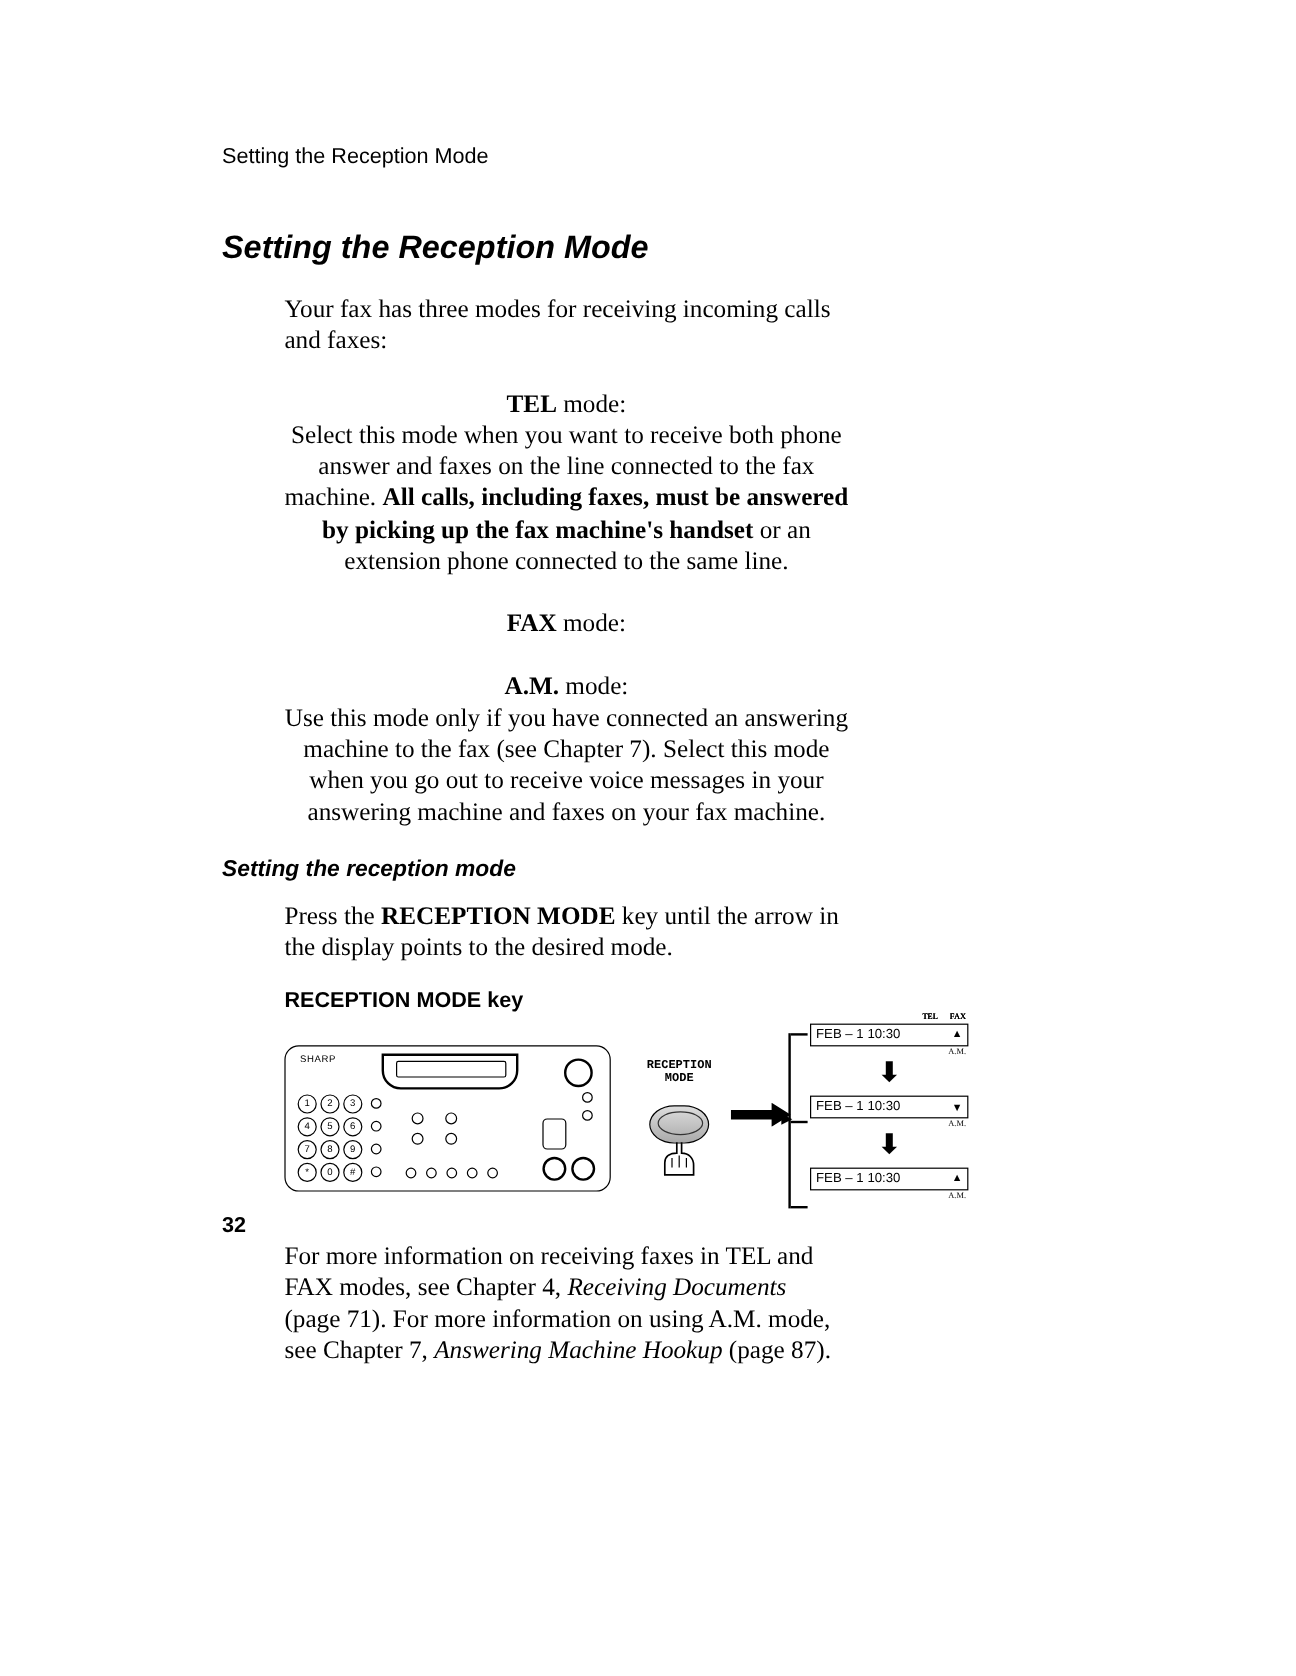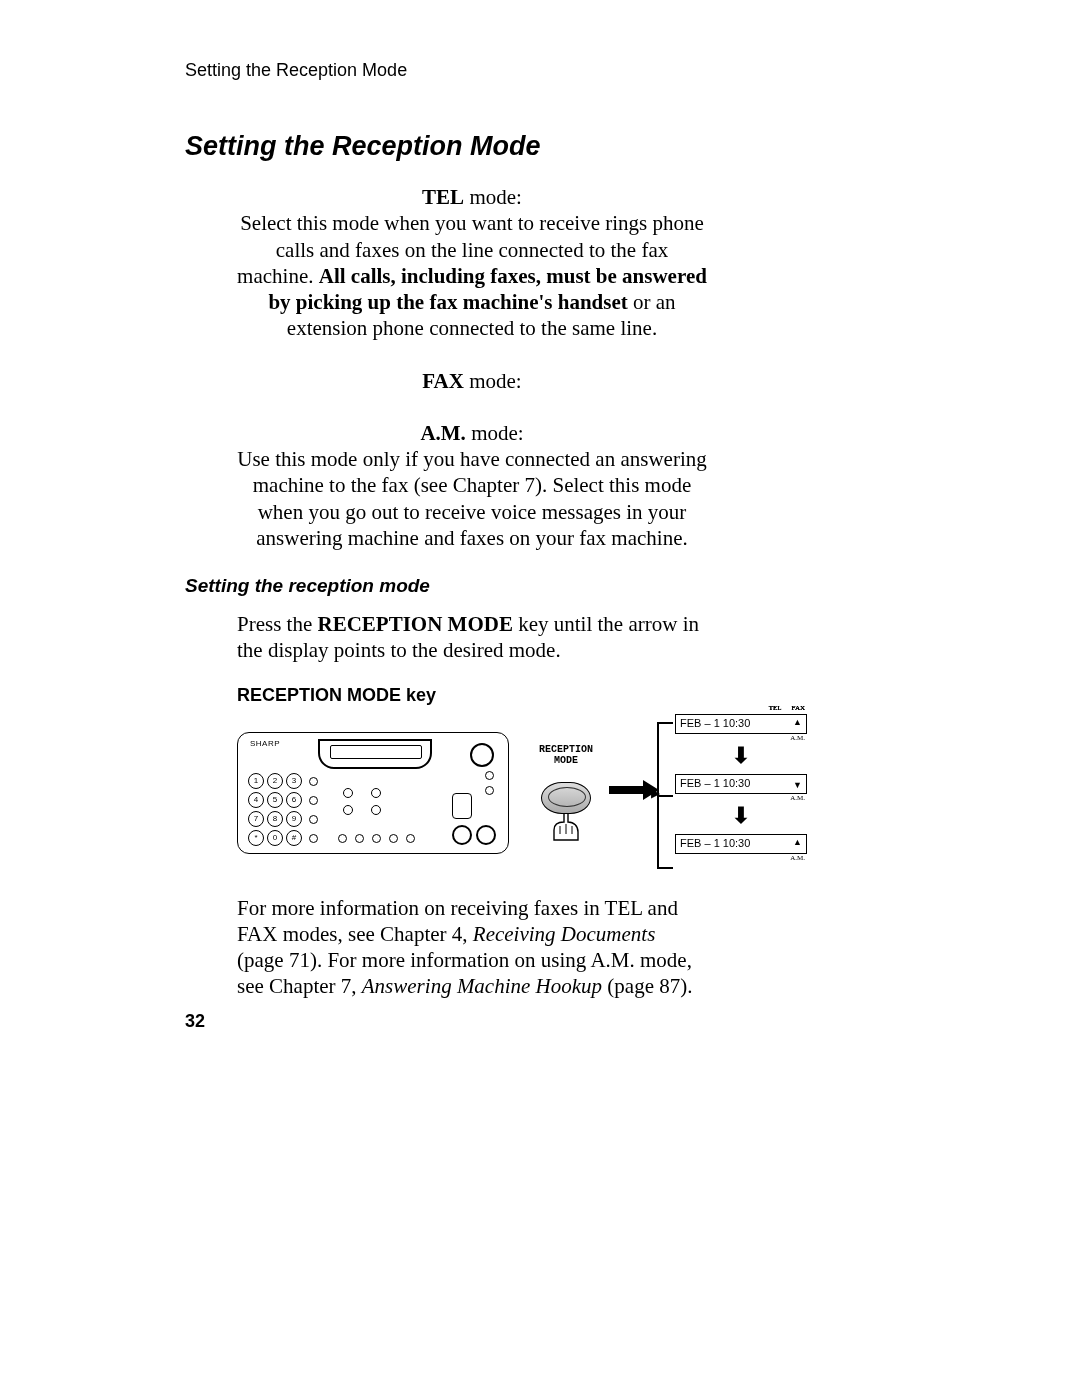--- a/index.html
+++ b/index.html
@@ -7,21 +7,21 @@
     padding: 0;
     background: #ffffff;
     font-family: "Times New Roman", Times, serif;
     color: #000;
   }
   .page {
     width: 872px;
     height: 1397px;
     position: relative;
     box-sizing: border-box;
-    padding: 60px 165px 0 185px;
+    padding: 120px 165px 0 185px;
   }
   .running-header {
     font-family: Arial, Helvetica, sans-serif;
     font-size: 18px;
     margin-bottom: 50px;
   }
   .section-title {
     font-family: Arial, Helvetica, sans-serif;
     font-weight: bold;
     font-style: italic;
@@ -305,24 +305,25 @@
 <body>
 
 <div class="page">
 
   <div class="running-header">Setting the Reception Mode</div>
 
   <div class="section-title">Setting the Reception Mode</div>
 
   <div class="body-col">
 
+    <div class="intro">Your fax has three modes for receiving incoming calls and faxes:</div>
 
     <div class="mode-block">
       <span class="bold">TEL</span><span> mode:</span><br>
-      <span>Select this mode when you want to receive rings phone calls and faxes on the line connected to the fax machine. </span><span class="bold">All calls, including faxes, must be answered by picking up the fax machine's handset</span><span> or an extension phone connected to the same line.</span>
+      <span>Select this mode when you want to receive both phone answer and faxes on the line connected to the fax machine. </span><span class="bold">All calls, including faxes, must be answered by picking up the fax machine's handset</span><span> or an extension phone connected to the same line.</span>
     </div>
 
     <div class="mode-block">
       <span class="bold">FAX</span><span> mode:</span><br>
     </div>
 
     <div class="mode-block">
       <span class="bold">A.M.</span><span> mode:</span><br>
       <span>Use this mode only if you have connected an answering machine to the fax (see Chapter 7). Select this mode when you go out to receive voice messages in your answering machine and faxes on your fax machine.</span>
     </div>

